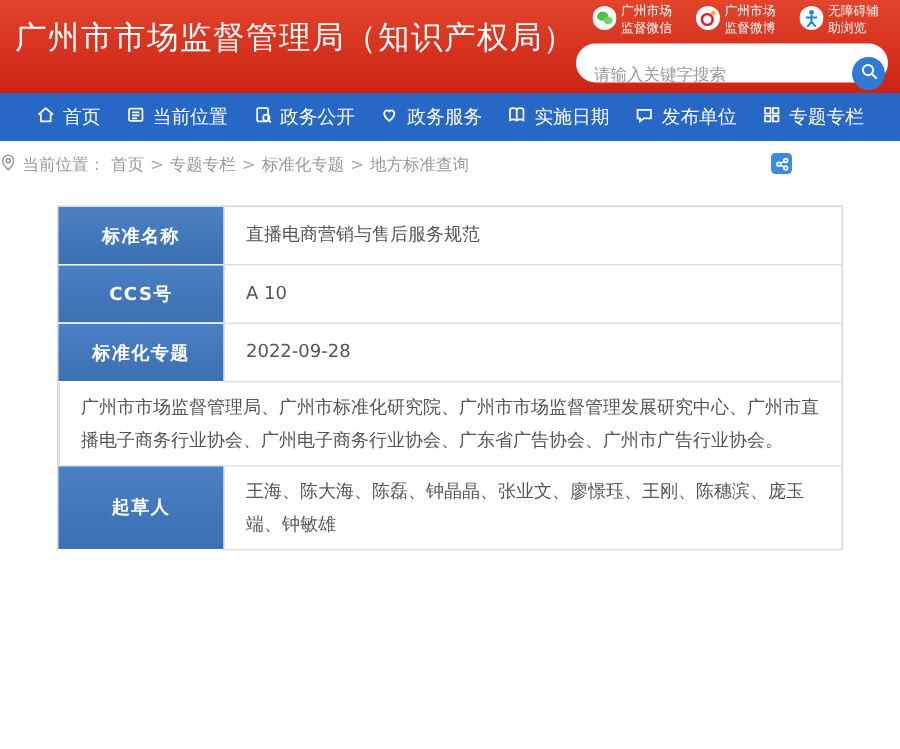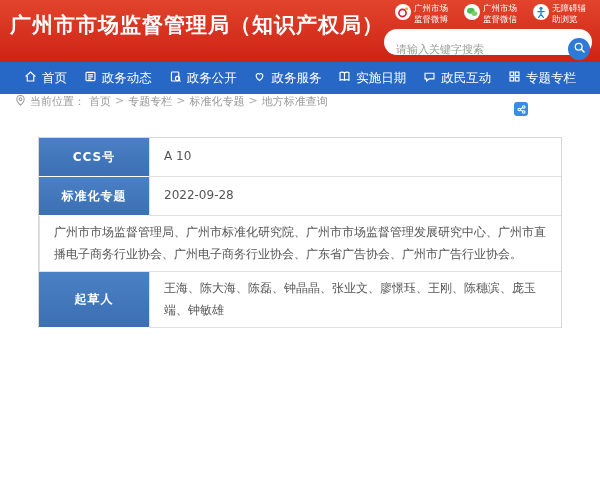--- a/index.html
+++ b/index.html
@@ -3,43 +3,43 @@
 <meta charset="utf-8">
 <style>
   * { box-sizing: border-box; margin: 0; padding: 0; }
   html,body { width:600px; height:499px; overflow:hidden; background:#fff;
     font-family:"DejaVu Sans","Liberation Sans",sans-serif; }
 
   
   .site-header { position:relative; height:62px;
     background:linear-gradient(180deg,#e2442c 0%,#cd2315 100%); }
   .site-title { position:absolute; left:10px; top:11px; color:#fff;
-    font-size:21px; font-weight:bold; letter-spacing:1px; white-space:nowrap; }
+    font-size:21px; font-weight:normal; letter-spacing:1px; white-space:nowrap; }
   .header-right { position:absolute; right:8px; top:3px; width:208px; }
   .quick-links { display:flex; justify-content:flex-end; gap:10px; }
   .quick-link { display:flex; align-items:center; gap:3px; color:#fff;
     text-decoration:none; cursor:pointer; }
   .ql-text { width:40px; font-size:8.5px; line-height:1.25; }
   .search-box { margin-top:5px; height:26px; background:#fff; border-radius:13px;
     display:flex; align-items:center; padding:16px 2px 2px 12px; width:208px; }
   .search-box input { border:none; outline:none; flex:1; font-size:11px;
     background:transparent; color:#333; font-family:inherit; }
   .search-box input::placeholder { color:#9a9a9a; }
   .search-btn { width:22px; height:22px; border-radius:50%; background:#2e7bd6;
     border:none; display:flex; align-items:center; justify-content:center; cursor:pointer; }
 
   
   .main-nav { height:32px; background:#2767c5; display:flex; align-items:center;
     justify-content:space-between; padding:0 24px; }
   .nav-item { display:flex; align-items:center; gap:5px; color:#fff;
     font-size:12.5px; text-decoration:none; cursor:pointer; white-space:nowrap; }
 
   
-  .breadcrumb { position:relative; height:31px; display:flex; align-items:flex-start;
-    gap:4px; padding:0 15px; font-size:11px; color:#999; }
+  .breadcrumb { position:relative; height:31px; display:flex; align-items:center;
+    gap:4px; padding:0 0; font-size:11px; color:#999; }
   .crumb { color:#999; text-decoration:none; cursor:pointer; }
   .crumb-sep { color:#aaa; }
   .bc-widget { position:absolute; right:72px; top:8px; width:14px; height:14px;
     border-radius:3px; background:#3b8ce0; cursor:pointer; display:flex;
     align-items:center; justify-content:center; }
 
   
   .detail-table { margin:12px 38px 0 38px; border:1px solid #d8d8d8; border-bottom:none; }
   .t-row { display:flex; min-height:39px; }
   .t-label { width:110px; flex:0 0 110px;
@@ -54,35 +54,35 @@
 <body>
 
 <header class="site-header">
   <h1 class="site-title">广州市市场监督管理局（知识产权局）</h1>
   <div class="header-right">
     <div class="quick-links">
       <a class="quick-link">
         <span>
           <svg width="16" height="16" viewBox="0 0 16 16">
               <circle cx="8" cy="8" r="8" fill="#fff"></circle>
+              <ellipse cx="6.8" cy="6.8" rx="3.8" ry="3" fill="#4ec052"></ellipse>
+              <ellipse cx="10.4" cy="9.6" rx="3" ry="2.4" fill="#7bd06d"></ellipse>
+            </svg>
+        </span>
+        <span class="ql-text">广州市场监督微信</span>
+      </a>
+      <a class="quick-link">
+        <span>
+          <svg width="16" height="16" viewBox="0 0 16 16">
+              <circle cx="8" cy="8" r="8" fill="#fff"></circle>
               <circle cx="7.5" cy="9" r="3.6" fill="none" stroke="#e6162d" stroke-width="1.6"></circle>
               <circle cx="11.5" cy="4.8" r="1.5" fill="#f5a623"></circle>
             </svg>
         </span>
         <span class="ql-text">广州市场监督微博</span>
-      </a>
-      <a class="quick-link">
-        <span>
-          <svg width="16" height="16" viewBox="0 0 16 16">
-              <circle cx="8" cy="8" r="8" fill="#fff"></circle>
-              <ellipse cx="6.8" cy="6.8" rx="3.8" ry="3" fill="#4ec052"></ellipse>
-              <ellipse cx="10.4" cy="9.6" rx="3" ry="2.4" fill="#7bd06d"></ellipse>
-            </svg>
-        </span>
-        <span class="ql-text">广州市场监督微信</span>
       </a>
       <a class="quick-link">
         <span>
           <svg width="16" height="16" viewBox="0 0 16 16">
               <circle cx="8" cy="8" r="8" fill="#fff"></circle>
               <circle cx="8" cy="4.3" r="1.6" fill="#1c86d1"></circle>
               <path d="M4.8 7.6 H11.2 M8 6.3 V10.4 M8 10.4 L5.6 13.4 M8 10.4 L10.4 13.4" stroke="#1c86d1" stroke-width="1.3" fill="none" stroke-linecap="round"></path>
             </svg>
         </span>
         <span class="ql-text">无障碍辅助浏览</span>
@@ -107,21 +107,21 @@
     <span><svg width="13" height="13" viewBox="0 0 16 16" fill="none" stroke="#fff" stroke-width="1.4">
           <path d="M2 8 L8 2.5 L14 8 M4 7.5 V13.5 H12 V7.5"></path>
         </svg></span>
     <span>首页</span>
   </a>
   <a class="nav-item">
     <span><svg width="13" height="13" viewBox="0 0 16 16" fill="none" stroke="#fff" stroke-width="1.4">
           <rect x="2.5" y="3" width="11" height="10" rx="1"></rect>
           <path d="M5 6 H11 M5 8.5 H11 M5 11 H9"></path>
         </svg></span>
-    <span>政务动态</span>
+    <span>当前位置</span>
   </a>
   <a class="nav-item">
     <span><svg width="13" height="13" viewBox="0 0 16 16" fill="none" stroke="#fff" stroke-width="1.4">
           <rect x="3" y="2.5" width="9" height="11" rx="1"></rect>
           <circle cx="10.5" cy="10.5" r="2.6"></circle>
           <path d="M12.3 12.3 L14.2 14.2"></path>
         </svg></span>
     <span>政务公开</span>
   </a>
   <a class="nav-item">
@@ -133,21 +133,21 @@
   <a class="nav-item">
     <span><svg width="13" height="13" viewBox="0 0 16 16" fill="none" stroke="#fff" stroke-width="1.4">
           <path d="M8 3.5 C6.5 2.5 4 2.5 2.5 3.2 V12.5 C4 11.8 6.5 11.8 8 12.8 C9.5 11.8 12 11.8 13.5 12.5 V3.2 C12 2.5 9.5 2.5 8 3.5 V12.8"></path>
         </svg></span>
     <span>实施日期</span>
   </a>
   <a class="nav-item">
     <span><svg width="13" height="13" viewBox="0 0 16 16" fill="none" stroke="#fff" stroke-width="1.4">
           <path d="M2.5 4 H13.5 V11 H7.5 L4.5 13.5 V11 H2.5 Z"></path>
         </svg></span>
-    <span>政民互动</span>
+    <span>发布单位</span>
   </a>
   <a class="nav-item">
     <span><svg width="13" height="13" viewBox="0 0 16 16" fill="none" stroke="#fff" stroke-width="1.4">
           <rect x="2.5" y="2.5" width="4.5" height="4.5"></rect>
           <rect x="9" y="2.5" width="4.5" height="4.5"></rect>
           <rect x="2.5" y="9" width="4.5" height="4.5"></rect>
           <rect x="9" y="9" width="4.5" height="4.5"></rect>
         </svg></span>
     <span>专题专栏</span>
   </a>
@@ -173,20 +173,24 @@
         <circle cx="2.5" cy="5" r="1.4"></circle>
         <circle cx="7.5" cy="2.2" r="1.4"></circle>
         <circle cx="7.5" cy="7.8" r="1.4"></circle>
         <path d="M3.8 4.4 L6.3 2.9 M3.8 5.6 L6.3 7.1"></path>
       </svg>
   </span>
 </div>
 
 <main class="detail-table">
   <div class="t-row">
+    <div class="t-label">标准名称</div>
+    <div class="t-value">直播电商营销与售后服务规范</div>
+  </div>
+  <div class="t-row">
     <div class="t-label">CCS号</div>
     <div class="t-value">A 10</div>
   </div>
   <div class="t-row">
     <div class="t-label">标准化专题</div>
     <div class="t-value">2022-09-28</div>
   </div>
   <div class="t-row">
     <div class="t-value">广州市市场监督管理局、广州市标准化研究院、广州市市场监督管理发展研究中心、广州市直播电子商务行业协会、广州电子商务行业协会、广东省广告协会、广州市广告行业协会。</div>
   </div>

